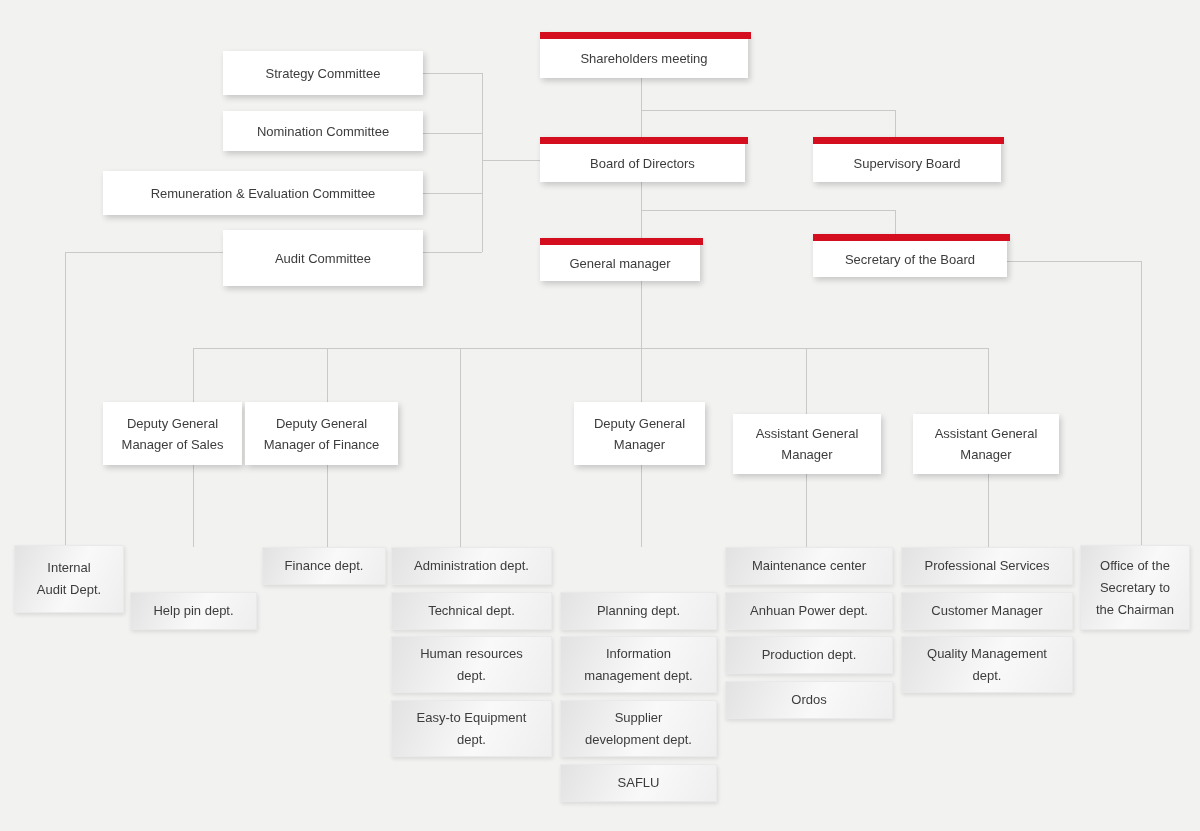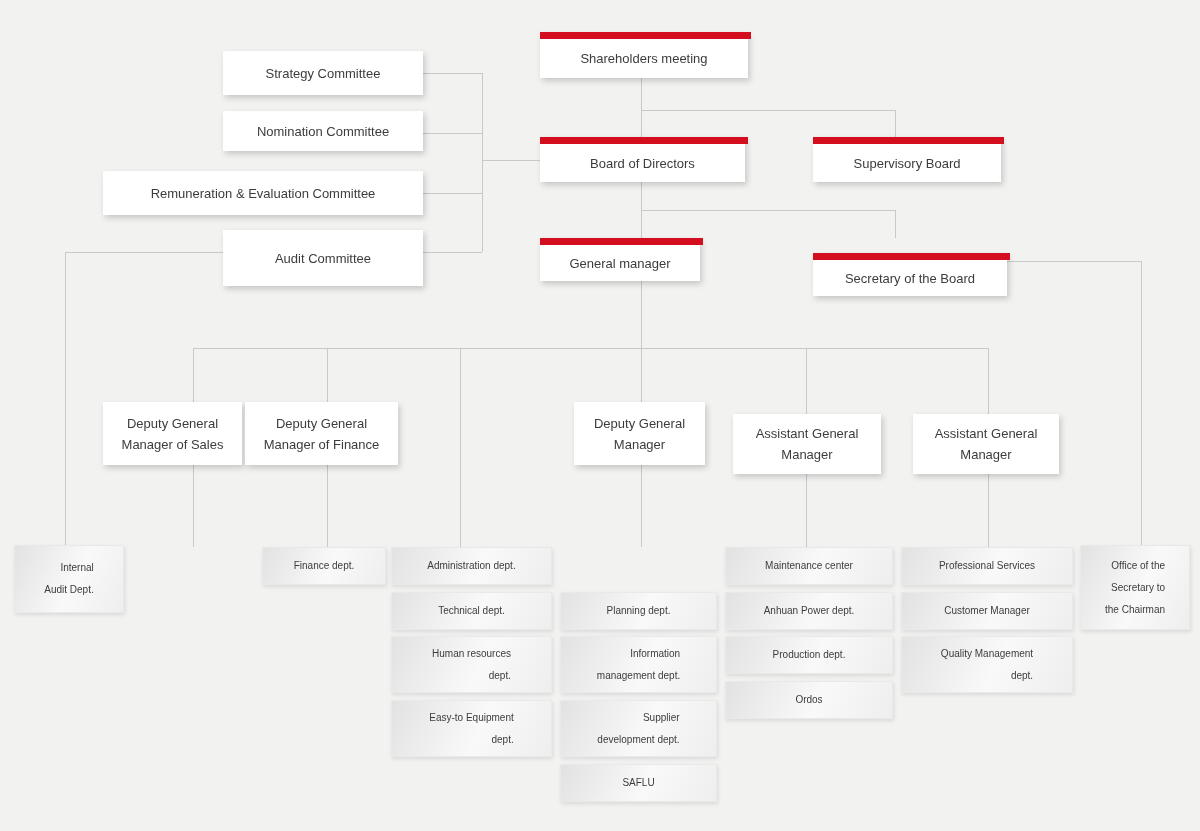--- a/index.html
+++ b/index.html
@@ -15,22 +15,22 @@
     display:flex;align-items:center;justify-content:center;text-align:center;
     font-size:13px;line-height:21px;white-space:pre-line;
     box-shadow:2px 3px 6px rgba(0,0,0,0.18);
   }
   .node.red-top{padding-top:7px;}
   .bar{position:absolute;top:0;left:0;right:-3px;height:7px;background:#d40d1f;}
   .dept{
     position:absolute;box-sizing:border-box;
     background:linear-gradient(115deg,#e2e2e2 0%,#f9f9f9 55%,#eeeeee 100%);
     border:1px solid #e9e9e9;box-shadow:1px 2px 4px rgba(0,0,0,0.10);
-    display:flex;align-items:center;justify-content:center;text-align:right;
-    font-size:10px;line-height:22px;white-space:pre-line;
+    display:flex;align-items:center;justify-content:center;text-align:center;
+    font-size:13px;line-height:22px;white-space:pre-line;
   }
 </style>
 </head>
 <body>
 
 <div class="stage">
 
   <div class="line v" style="left:641px;top:78px;height:59px"></div>
   <div class="line h" style="left:641px;top:110px;width:254px"></div>
   <div class="line v" style="left:895px;top:110px;height:27px"></div>
@@ -70,21 +70,21 @@
     <span>Board of Directors</span>
   </div>
   <div class="node red-top" style="left:813px;top:137px;width:188px;height:45px">
     <span class="bar"></span>
     <span>Supervisory Board</span>
   </div>
   <div class="node red-top" style="left:540px;top:238px;width:160px;height:43px">
     <span class="bar"></span>
     <span>General manager</span>
   </div>
-  <div class="node red-top" style="left:813px;top:253px;width:194px;height:43px">
+  <div class="node red-top" style="left:813px;top:234px;width:194px;height:43px">
     <span class="bar"></span>
     <span>Secretary of the Board</span>
   </div>
 
   <div class="node" style="left:223px;top:51px;width:200px;height:44px">
     <span>Strategy Committee</span>
   </div>
   <div class="node" style="left:223px;top:111px;width:200px;height:40px">
     <span>Nomination Committee</span>
   </div>
@@ -114,20 +114,23 @@
   <div class="node" style="left:913px;top:414px;width:146px;height:60px">
     <span>Assistant General
 Manager</span>
   </div>
 
   <div class="dept" style="left:14px;top:545px;width:110px;height:68px">
     <span>Internal
 Audit Dept.</span>
   </div>
 
+  <div class="dept" style="left:130px;top:592px;width:127px;height:38px">
+    <span>Help pin dept.</span>
+  </div>
 
   <div class="dept" style="left:262px;top:547px;width:124px;height:38px">
     <span>Finance dept.</span>
   </div>
 
   <div class="dept" style="left:391px;top:547px;width:161px;height:38px">
     <span>Administration dept.</span>
   </div>
   <div class="dept" style="left:391px;top:592px;width:161px;height:38px">
     <span>Technical dept.</span>

